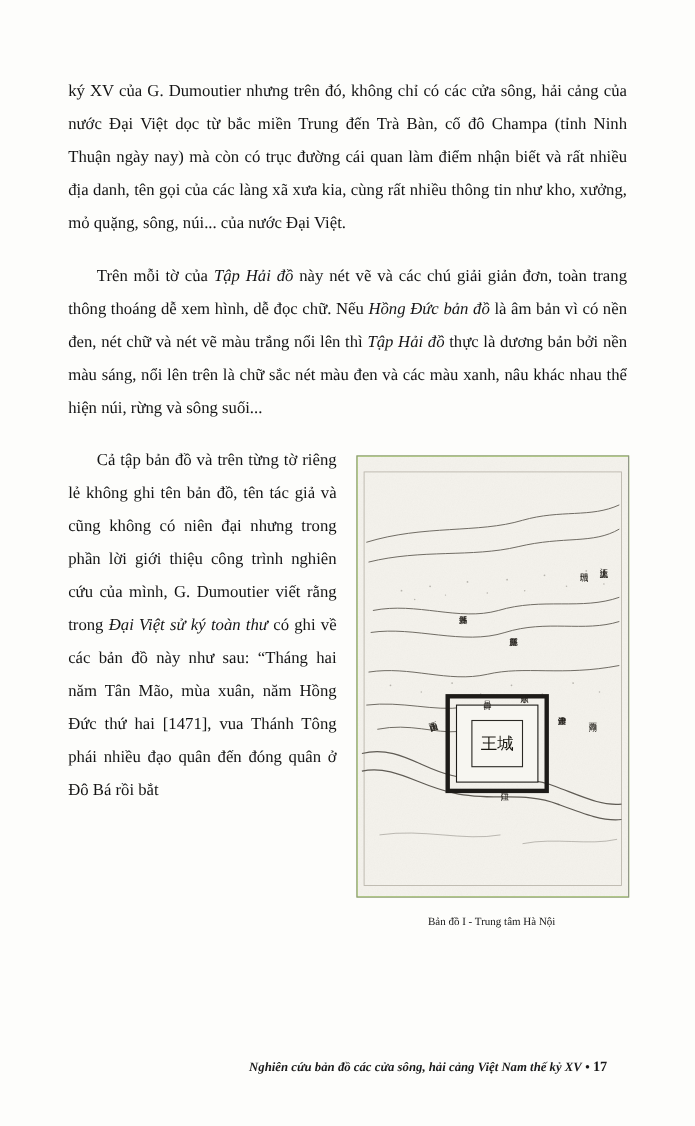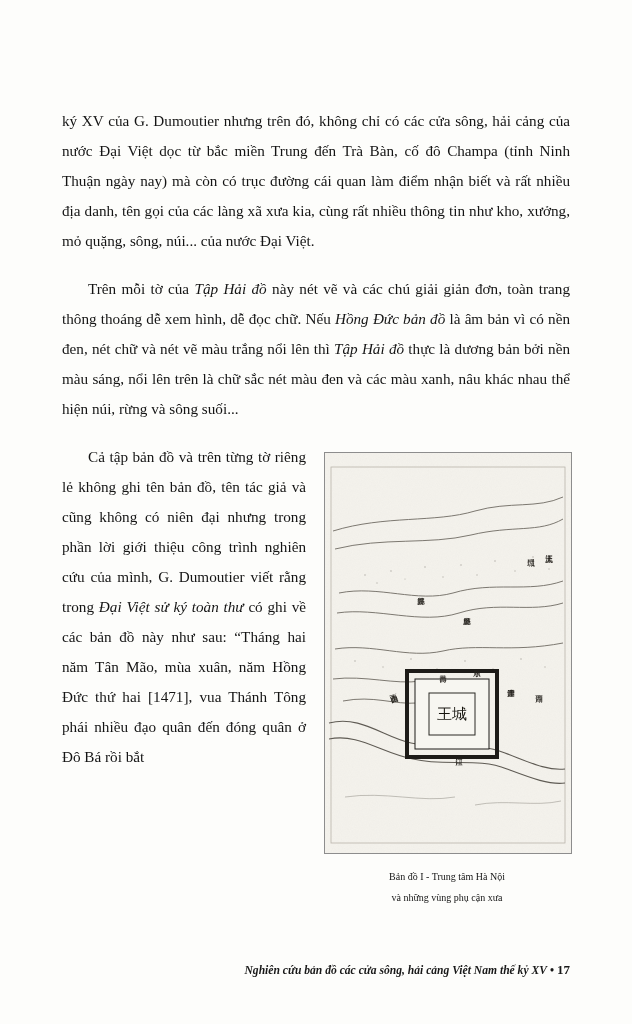--- a/index.html
+++ b/index.html
@@ -13,21 +13,21 @@
     font-family: "Liberation Serif", serif;
     color: #111;
     overflow: hidden;
   }
   .page {
     position: relative;
     width: 632px;
     height: 1024px;
     background: #fdfdfb;
     box-sizing: border-box;
-    padding: 106px 62px 40px 62px;
+    padding: 68px 62px 40px 62px;
   }
   .body-text {
     font-size: 15.2px;
     line-height: 30px;
     text-align: justify;
     color: #141414;
   }
   .para {
     margin: 0 0 0 0;
     text-indent: 0;
@@ -74,21 +74,21 @@
     font-size: 10px;
     line-height: 21px;
     color: #151515;
   }
   .wrap-col {
     text-align: justify;
   }
   .footer {
     position: absolute;
     left: 62px;
-    right: 62px;
+    right: 80px;
     bottom: 46px;
     text-align: right;
     font-size: 11.6px;
     font-style: italic;
     color: #181818;
     font-weight: 600;
   }
   .footer .dot {
     font-style: normal;
     padding: 0 3px;
@@ -191,21 +191,20 @@
             </g>
 
             <g stroke="#8a867e" fill="none" stroke-width="0.7" opacity="0.7">
               <path d="M20,344 C60,338 96,350 130,344"></path>
               <path d="M150,352 C180,346 210,354 236,348"></path>
             </g>
           </svg>
         </div>
         <div class="figure-caption">
           <div>Bản đồ I - Trung tâm Hà Nội</div>
-          <div>và những vùng phụ cận xưa</div>
         </div>
       </div>
 
       <p class="para indent wrap-col" id="p3"><span>Cả tập bản đồ và trên từng tờ riêng lẻ không ghi tên bản đồ, tên tác giả và cũng không có niên đại nhưng trong phần lời giới thiệu công trình nghiên cứu của mình, G. Dumoutier viết rằng trong </span><span class="ital">Đại Việt sử ký toàn thư</span><span> có ghi về các bản đồ này như sau: “Tháng hai năm Tân Mão, mùa xuân, năm Hồng Đức thứ hai [1471], vua Thánh Tông phái nhiều đạo quân đến đóng quân ở Đô Bá rồi bắt</span></p>
     </div>
 
   </div>
 
   <div class="footer">
     <span>Nghiên cứu bản đồ các cửa sông, hải cảng Việt Nam thế kỷ XV</span><span class="dot">•</span><span class="pageno">17</span>

